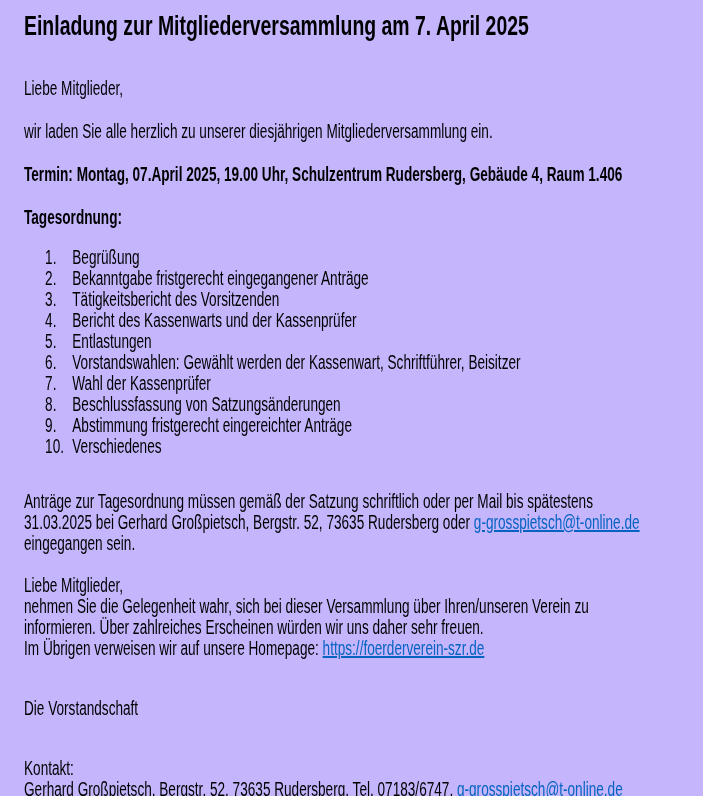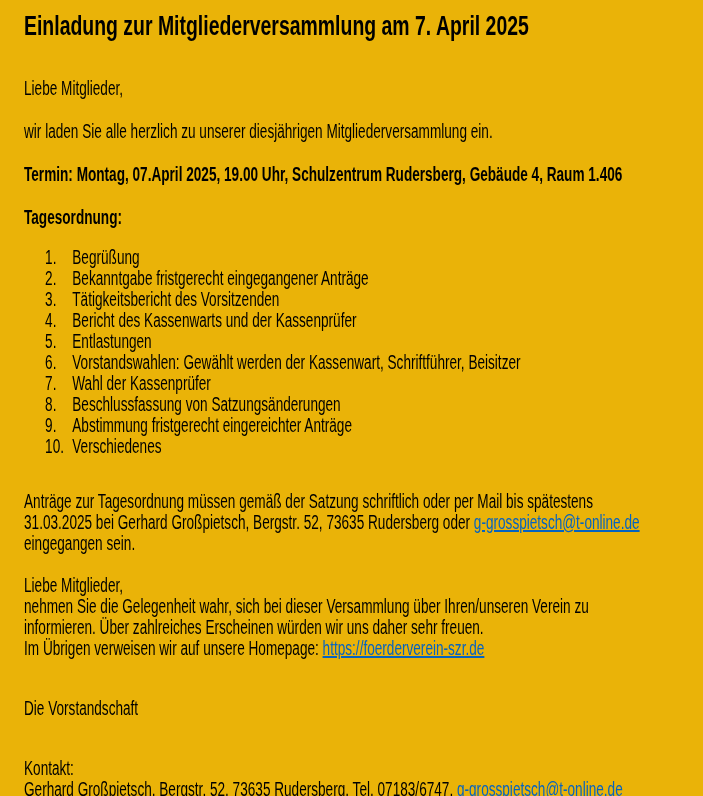--- a/index.html
+++ b/index.html
@@ -6,21 +6,21 @@
   html, body {
     margin: 0;
     padding: 0;
     background: #ffffff;
     overflow: hidden;
   }
   .page {
     position: relative;
     width: 703px;
     height: 796px;
-    background: #eab308;
+    background: #c4b5fd;
     box-sizing: border-box;
     padding: 11px 0 0 24px;
     font-family: "Liberation Sans", "DejaVu Sans", sans-serif;
     font-size: 20px;
     line-height: 21px;
     color: #000000;
   }
   
   .ln {
     white-space: nowrap;

